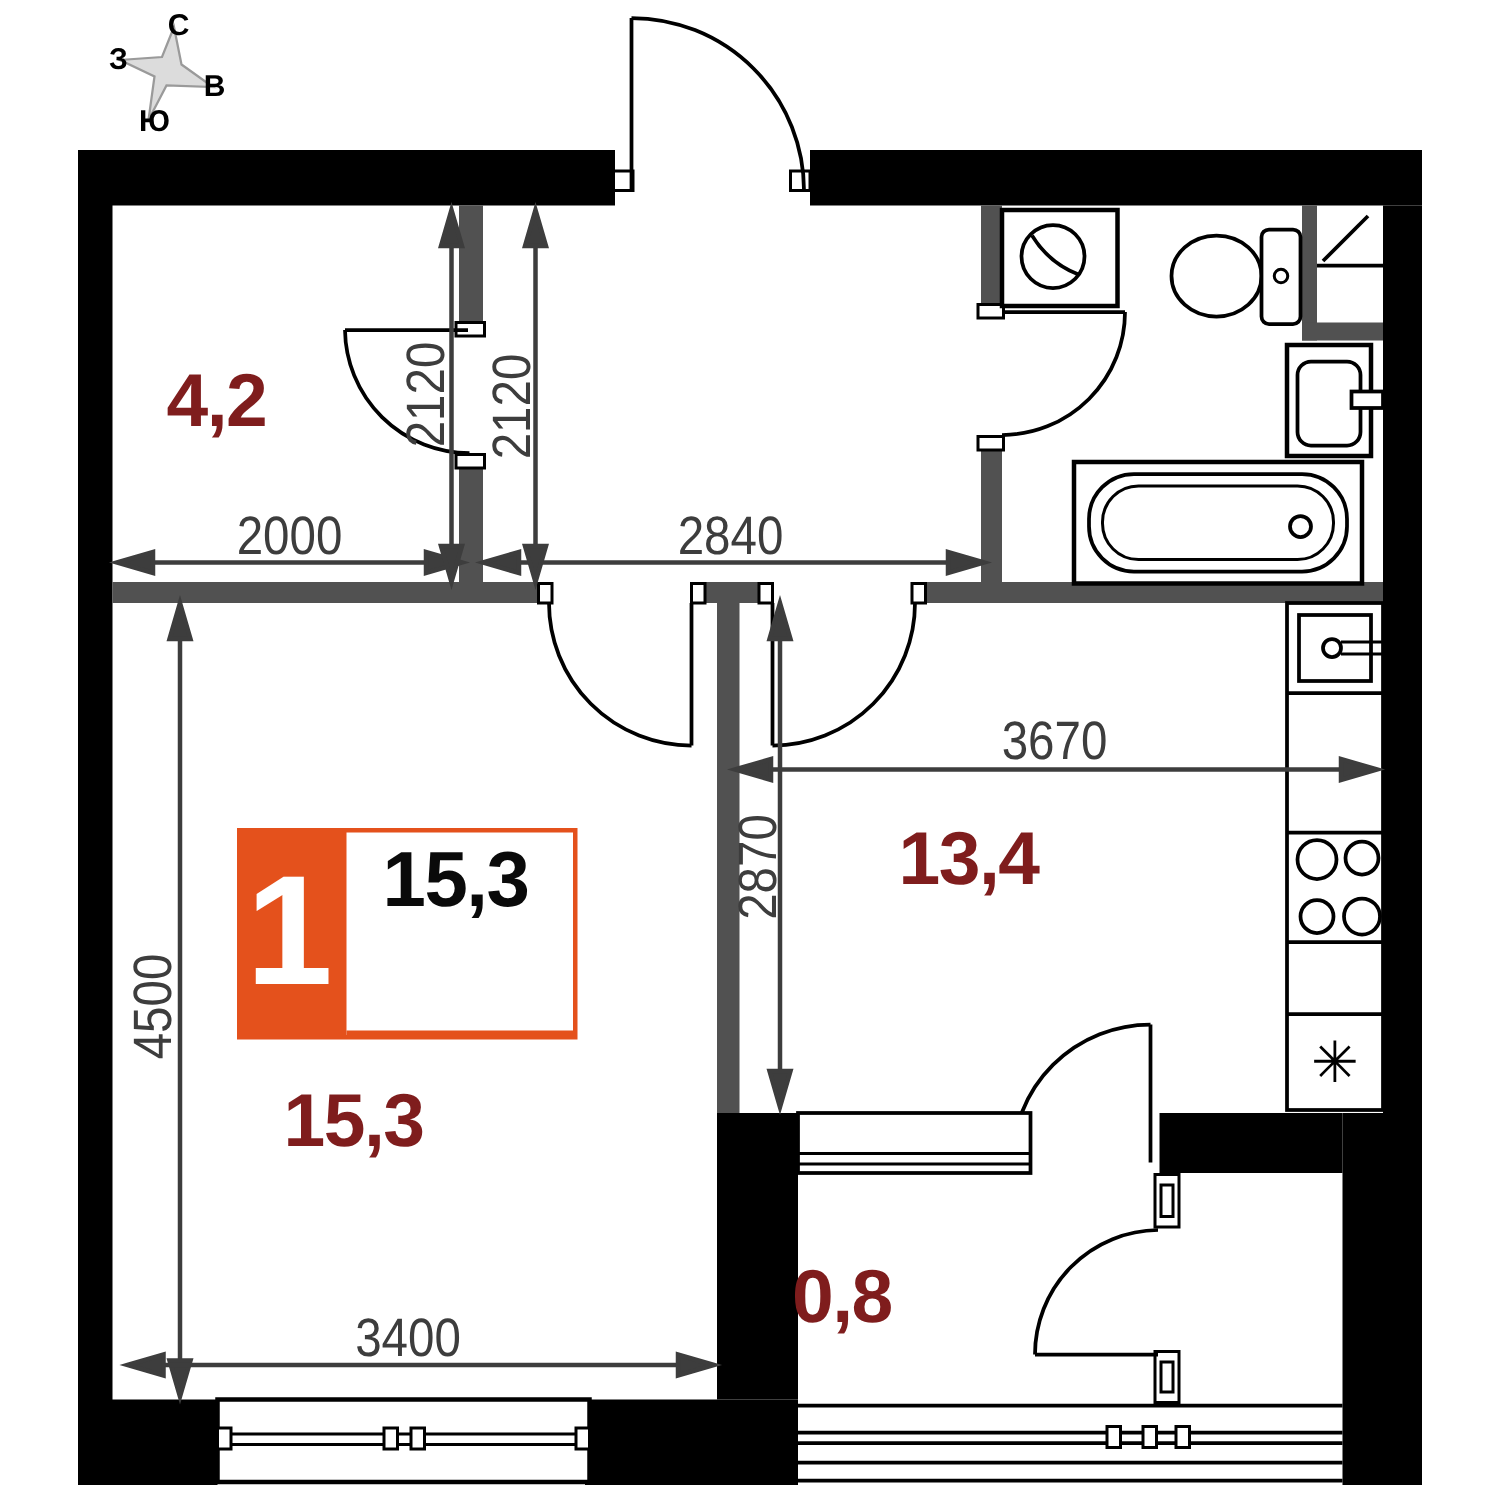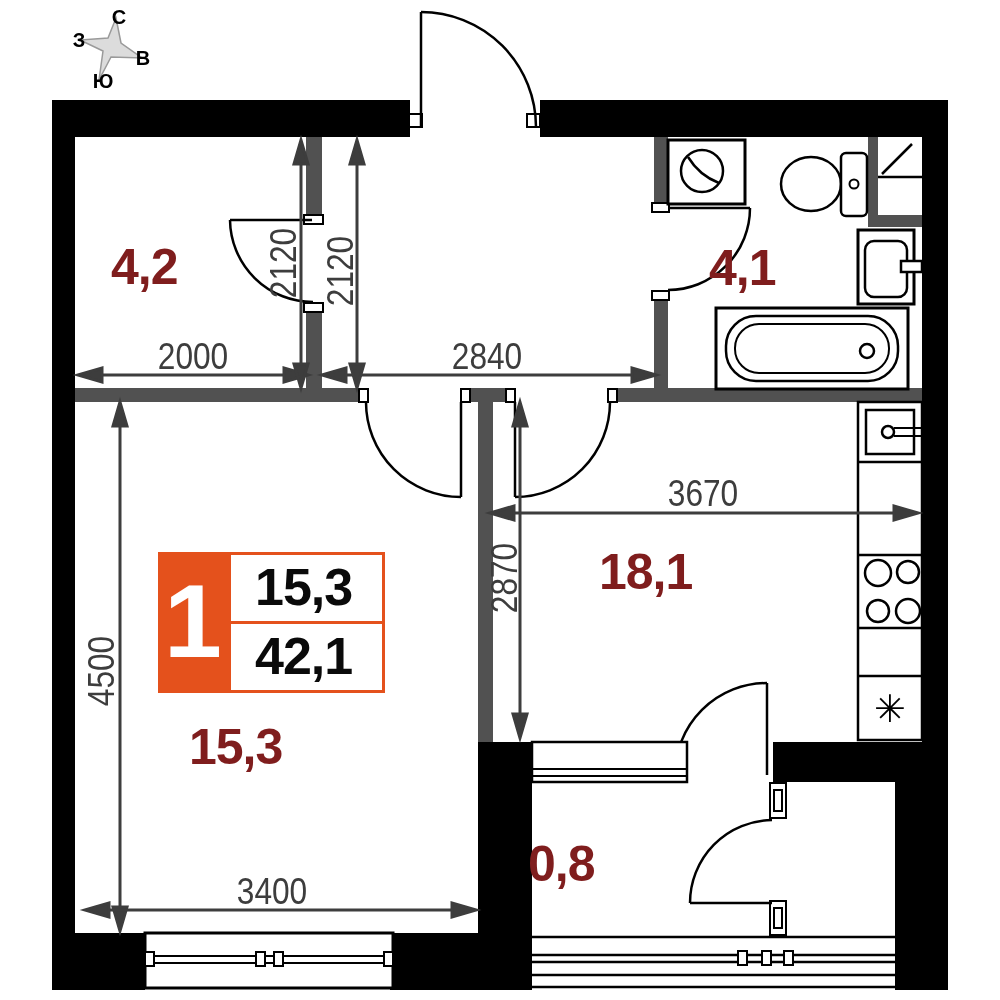--- a/index.html
+++ b/index.html
@@ -206,37 +206,35 @@
         <path d="M476,910 L452,903 L452,917 Z"></path>
     </g>
   </svg>
 
   <div class="cmp" style="left:107px;top:6px">С</div>
   <div class="cmp" style="left:67px;top:29px">З</div>
   <div class="cmp" style="left:131px;top:47px">В</div>
   <div class="cmp" style="left:91px;top:70px">Ю</div>
 
   <div class="lbl" style="left:111px;top:241px">4,2</div>
-  <div class="lbl" style="left:709px;top:242px">4,1</div>
-  <div class="lbl" style="left:599px;top:546px">18,1</div>
+  <div class="lbl" style="left:599px;top:546px">13,4</div>
   <div class="lbl" style="left:189px;top:721px">15,3</div>
   <div class="lbl" style="left:528px;top:838px">0,8</div>
 
   <div class="dim" style="left:123px;top:339px">2000</div>
   <div class="dim" style="left:417px;top:339px">2840</div>
   <div class="dim dimv" style="left:214px;top:245px">2120</div>
   <div class="dim dimv" style="left:271px;top:253px">2120</div>
   <div class="dim" style="left:633px;top:476px">3670</div>
   <div class="dim dimv" style="left:435px;top:560px">2870</div>
   <div class="dim dimv" style="left:32px;top:653px">4500</div>
   <div class="dim" style="left:202px;top:874px">3400</div>
 
   <div class="fsym">✳</div>
 
   <div id="badge">
     <div class="num">1</div>
     <div class="vals">
       <div class="row top">15,3</div>
-      <div class="row">42,1</div>
     </div>
   </div>
 
 </div>
 
 </body></html>

